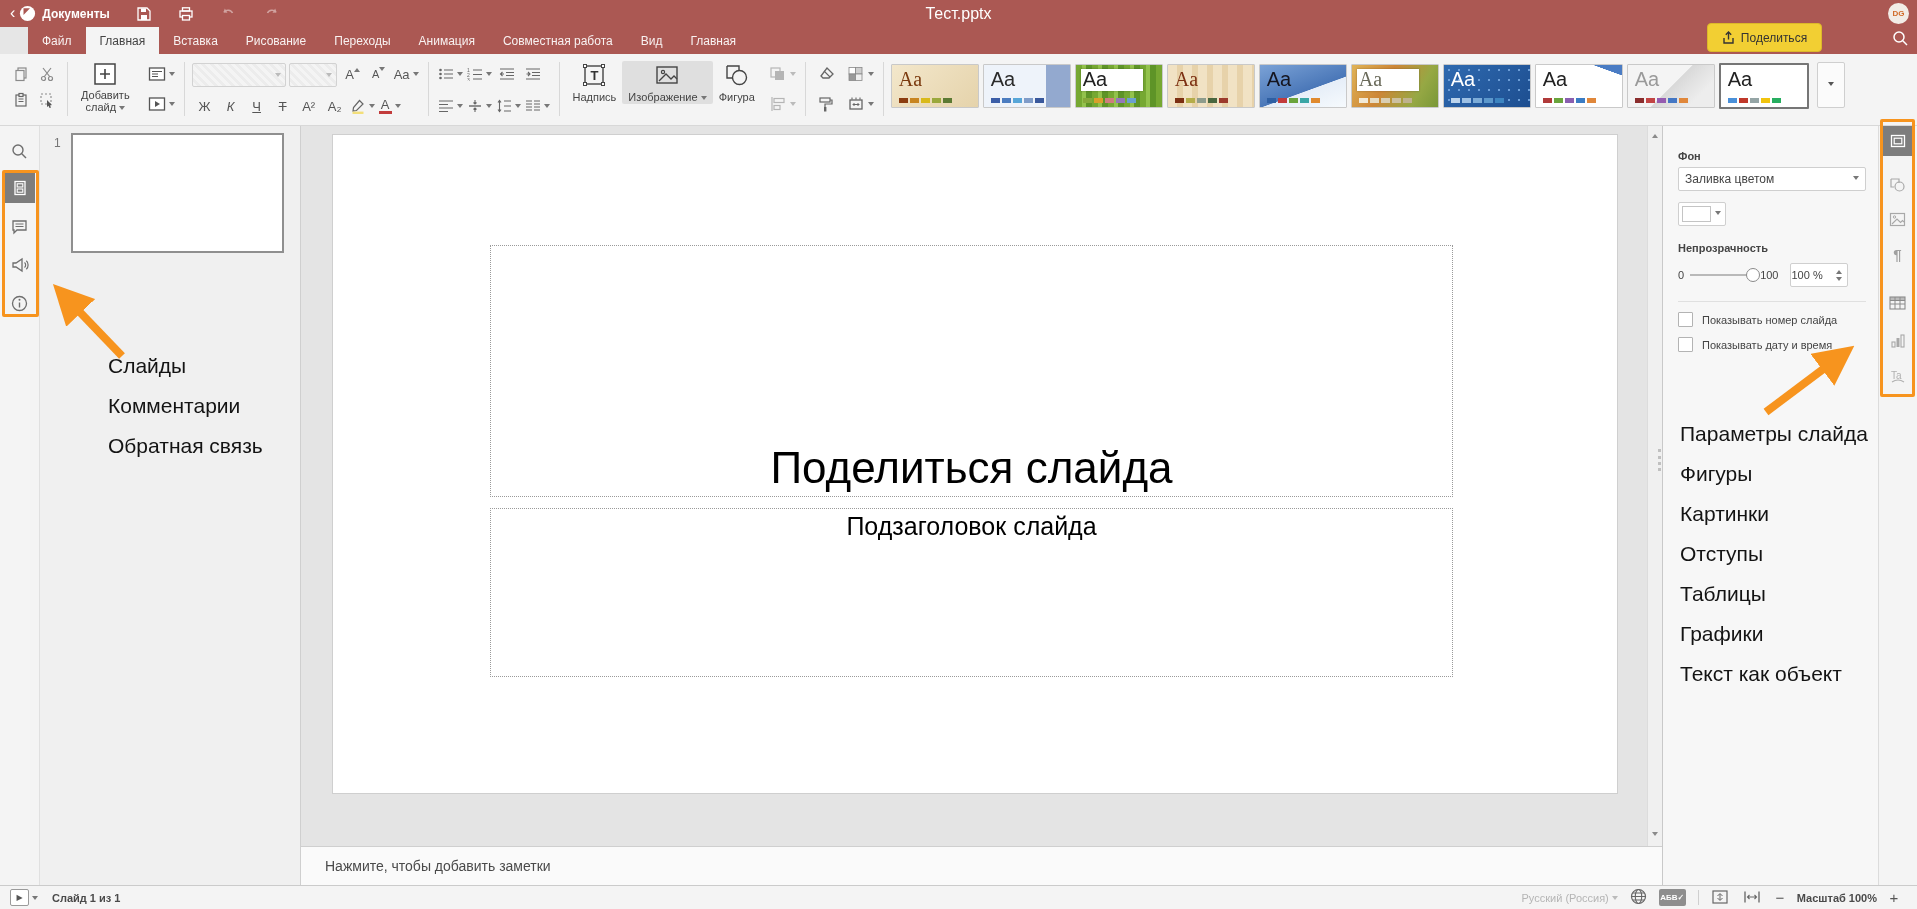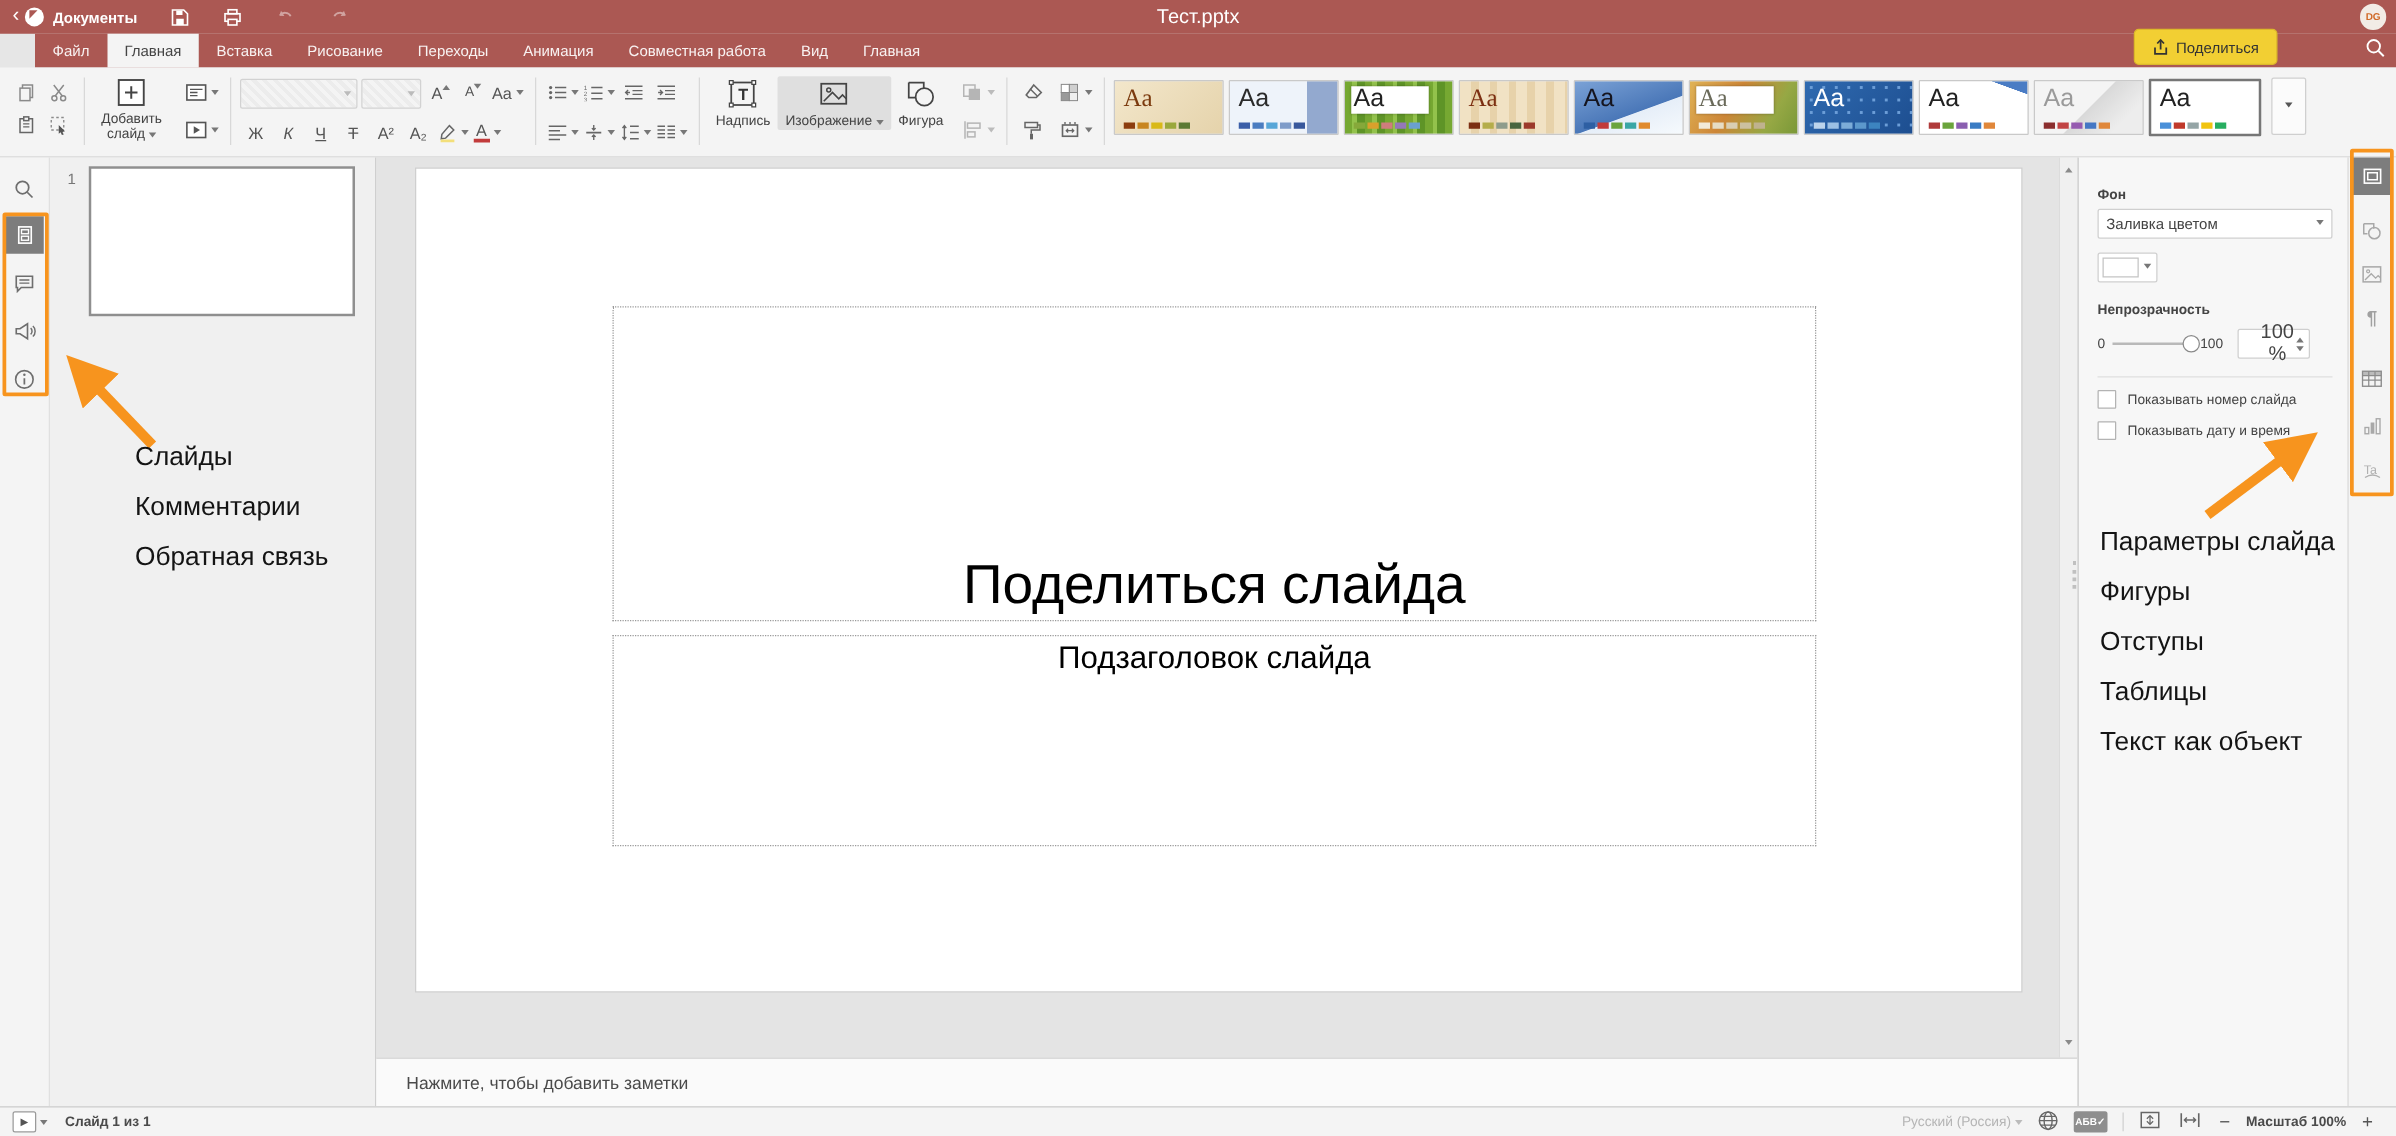--- a/index.html
+++ b/index.html
@@ -72,21 +72,21 @@
   .blab{font-weight:bold;font-size:11px;color:#444;}
   .select{height:22px;border:1px solid #cfcfcf;background:#fff;border-radius:2px;display:flex;align-items:center;
           padding:0 6px;justify-content:space-between;margin-top:5px;font-size:12px;color:#444;}
   .colorbtn{margin-top:11px;width:46px;height:22px;border:1px solid #cfcfcf;border-radius:2px;background:#fff;display:flex;}
   .colorbtn .swt{width:27px;height:14px;border:1px solid #c4c4c4;background:#fff;margin:3px 0 0 3px;}
   .colorbtn .dd{flex:1;display:flex;align-items:center;justify-content:center;}
   .oprow{display:flex;align-items:center;margin-top:9px;}
   .track{position:relative;width:64px;height:2px;background:#b9b9b9;margin:0 6px;}
   .knob{position:absolute;right:-6px;top:-6px;width:12px;height:12px;border:1px solid #8a8a8a;border-radius:50%;background:#fff;}
   .spin{margin-left:12px;width:56px;height:22px;border:1px solid #cfcfcf;border-radius:2px;background:#fff;display:flex;align-items:center;}
-  .spin .val{flex:1;text-align:center;font-size:16px;color:#444;padding-left:17px;}
+  .spin .val{flex:1;font-size:11px;color:#444;}
   .spin .ar{width:12px;display:flex;flex-direction:column;align-items:center;gap:3px;padding-right:2px;}
   .tri-u{width:0;height:0;border:3px solid transparent;border-bottom:4px solid #777;}
   .tri-d{width:0;height:0;border:3px solid transparent;border-top:4px solid #777;}
   .hr{height:1px;background:#e0e0e0;margin:14px 0 0 0;}
   .chkrow{display:flex;align-items:center;margin-top:10px;gap:9px;}
   .chk{width:13px;height:13px;border:1px solid #b3b3b3;background:#fff;border-radius:1px;flex:none;}
   .rgrip{position:absolute;left:-5px;top:323px;width:3px;height:22px;border-left:3px dotted #c0c0c0;}
   .right-bar{width:38px;background:#f4f4f4;border-left:1px solid #dcdcdc;position:relative;flex:none;}
   
   .sbar{position:absolute;left:0;bottom:0;width:100%;height:24px;background:#f4f4f4;border-top:1px solid #cbcbcb;
@@ -768,18 +768,20 @@
     <line x1="1766" y1="412" x2="1830" y2="364" stroke="#F7941E" stroke-width="8" marker-end="url(#ah)"></line>
   </svg>
   <div class="ann-labels" style="left:108px;top:346px;" id="ann-left">
       <div>Слайды</div>
       <div>Комментарии</div>
       <div>Обратная связь</div>
     </div>
   <div class="ann-labels" style="left:1680px;top:414px;" id="ann-right">
       <div>Параметры слайда</div>
       <div>Фигуры</div>
+      <div>Картинки</div>
       <div>Отступы</div>
       <div>Таблицы</div>
+      <div>Графики</div>
       <div>Текст как объект</div>
     </div>
 
 </div>
 
 </body></html>

